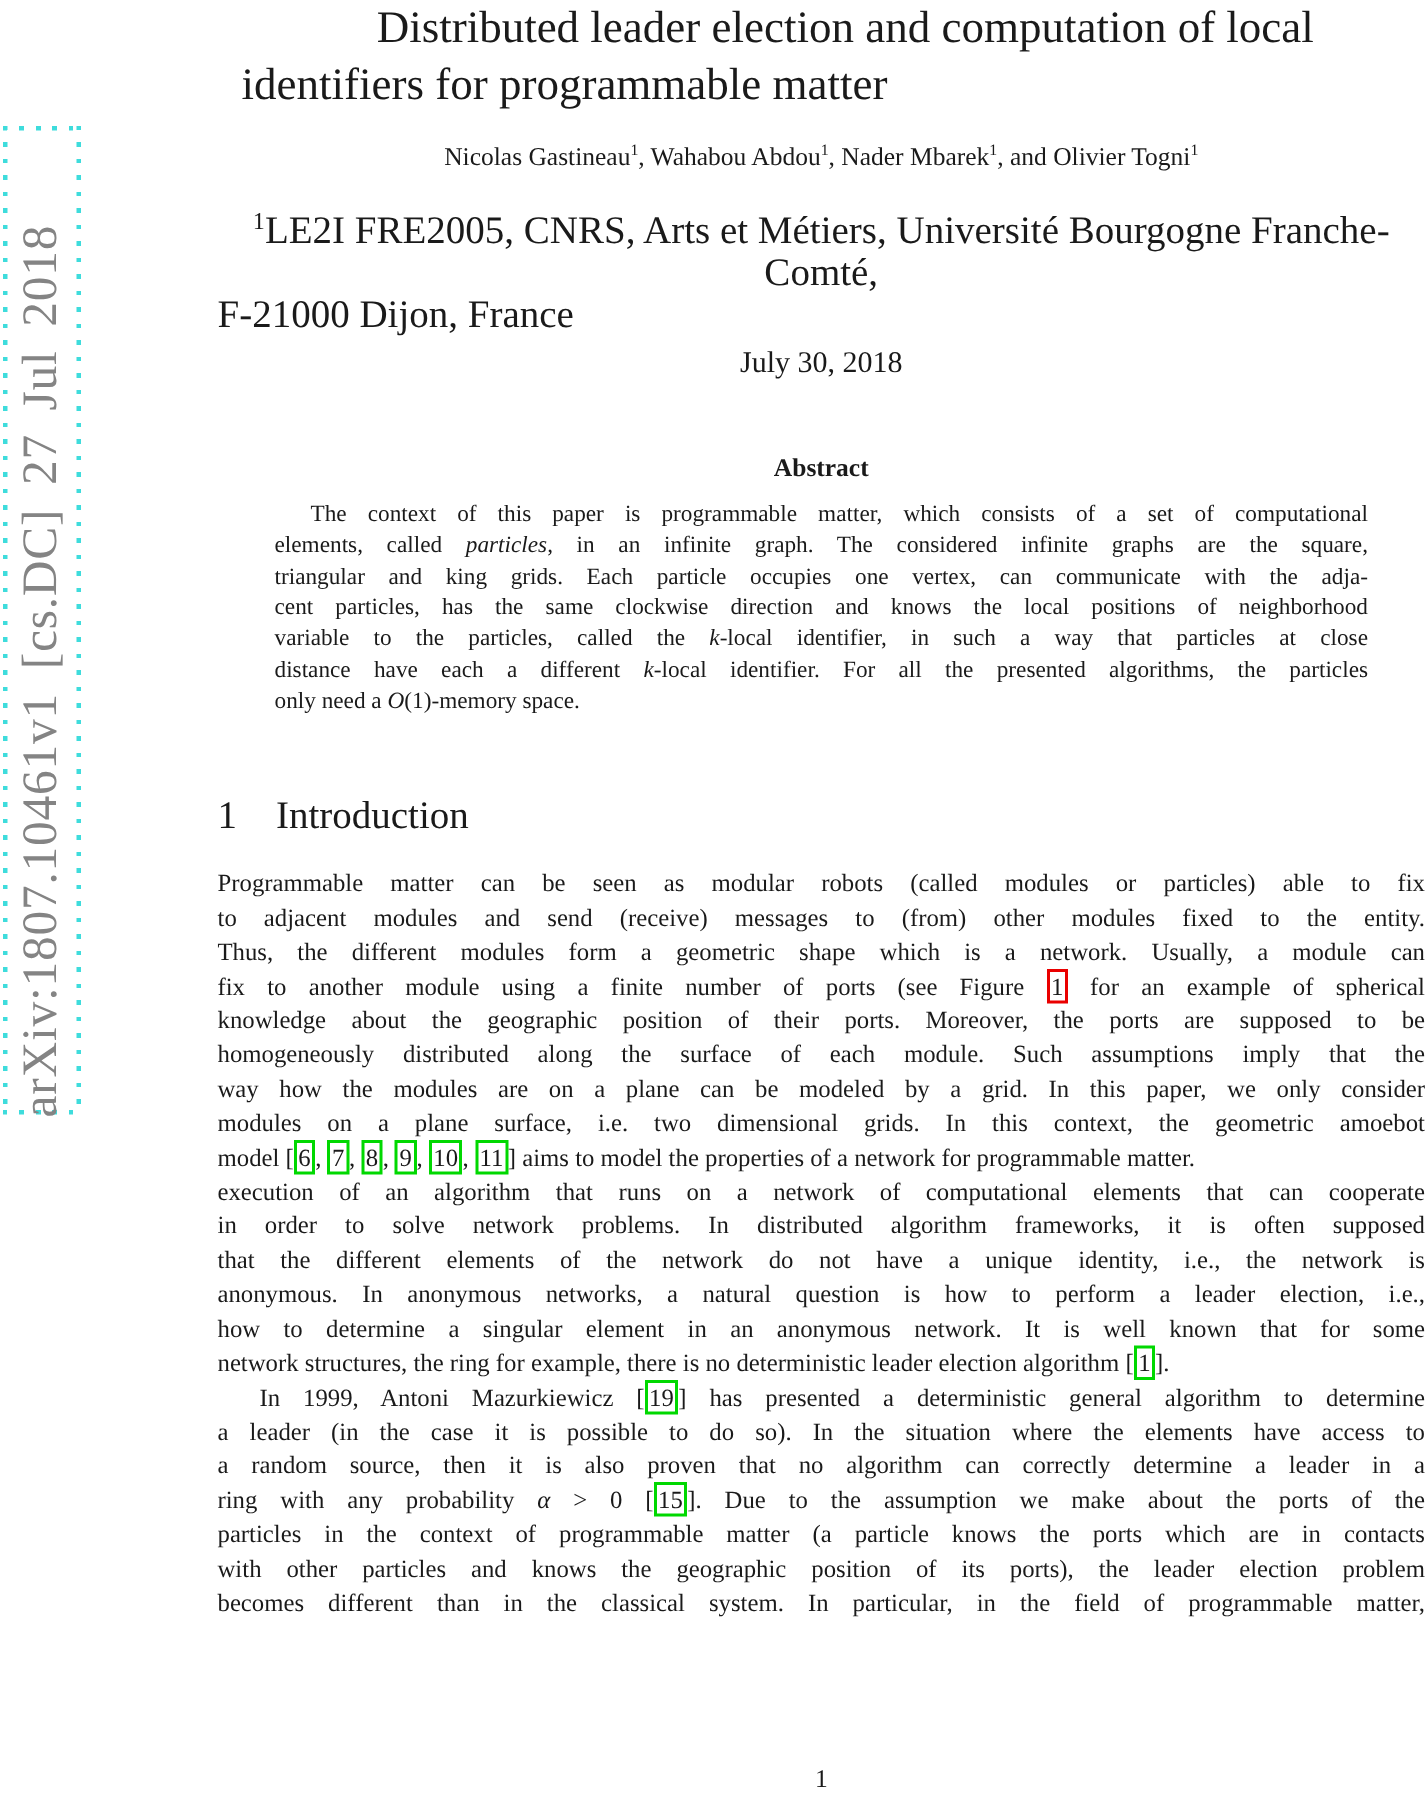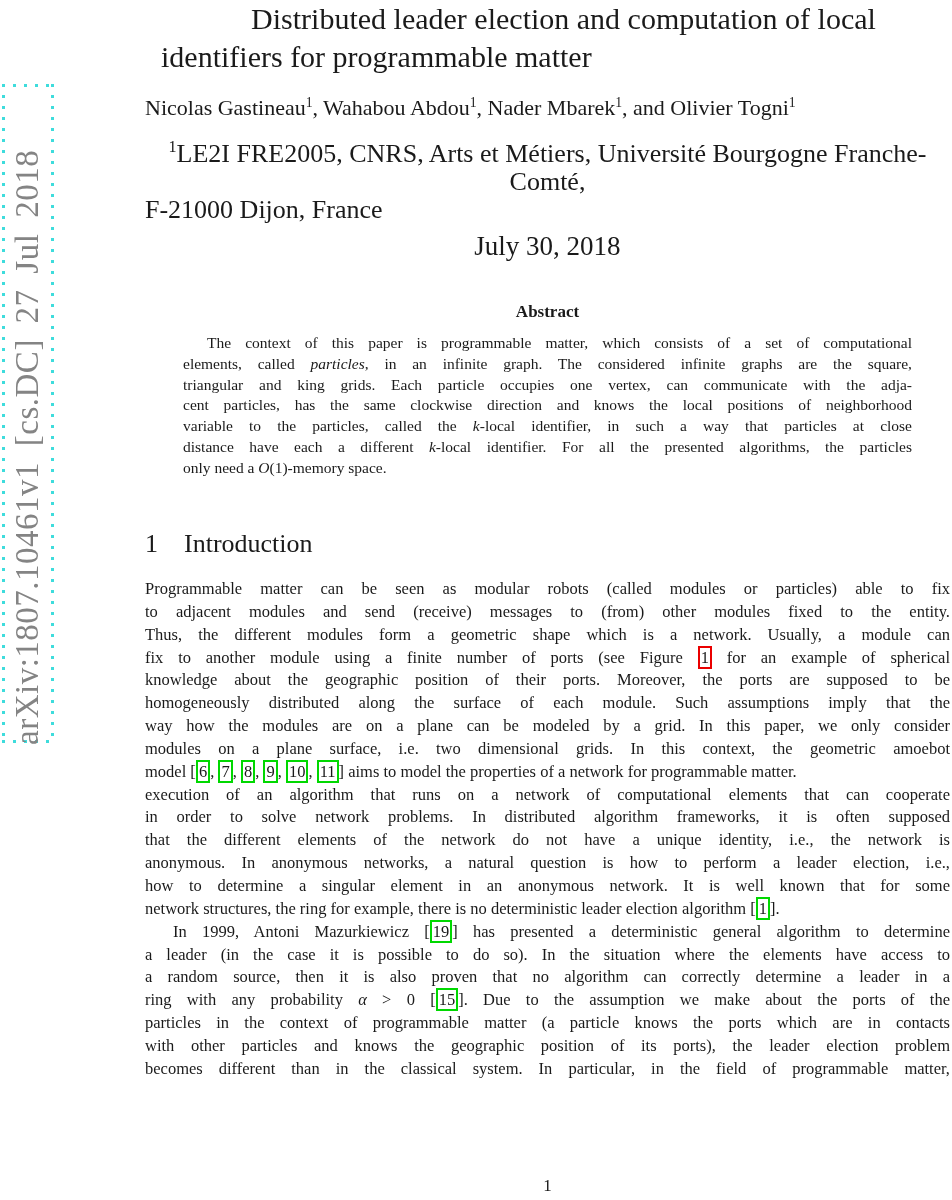--- a/index.html
+++ b/index.html
@@ -17,24 +17,24 @@
     background:repeating-linear-gradient(to right,#3edcdc 0 3px,transparent 3px 11px); }
   .stamp-text {
     left:9px; top:745px; transform:rotate(-90deg); transform-origin:0 0;
     white-space:nowrap; font-size:33px; color:#848484;
     letter-spacing:0.5px; word-spacing:7px;
   }
 
   
   .title-block { left:145px; top:0px; width:805px; font-size:30px; line-height:38px;margin-left:16px; }
   .title-block .line { text-align:center; text-align-last:center; }
-  .authors { left:145px; top:95px; width:805px; font-size:22px; text-align:left; }
+  .authors { left:145px; top:95px; width:805px; font-size:17px; text-align:center; }
   .affil { left:145px; top:140px; width:805px; font-size:26px; line-height:28px; }
   .affil .line { text-align:center; text-align-last:center; }
-  .date { left:145px; top:231px; width:805px; font-size:27px; text-align:center; }
+  .date { left:145px; top:231px; width:805px; font-size:20px; text-align:center; }
 
   
   .abs-head { left:145px; top:302px; width:805px; font-size:17px; font-weight:bold; text-align:center; }
   .abs-body { left:183px; top:333px; width:729px; font-size:15.5px; line-height:20.8px; }
 
   
   .section-head { left:145px; top:529px; width:805px; font-size:26px; font-weight:normal; }
   .section-head .sec-num { display:inline-block; margin-right:26px; }
   .body-text { left:145px; top:578px; width:805px; font-size:16.5px; line-height:22.85px; }
 

